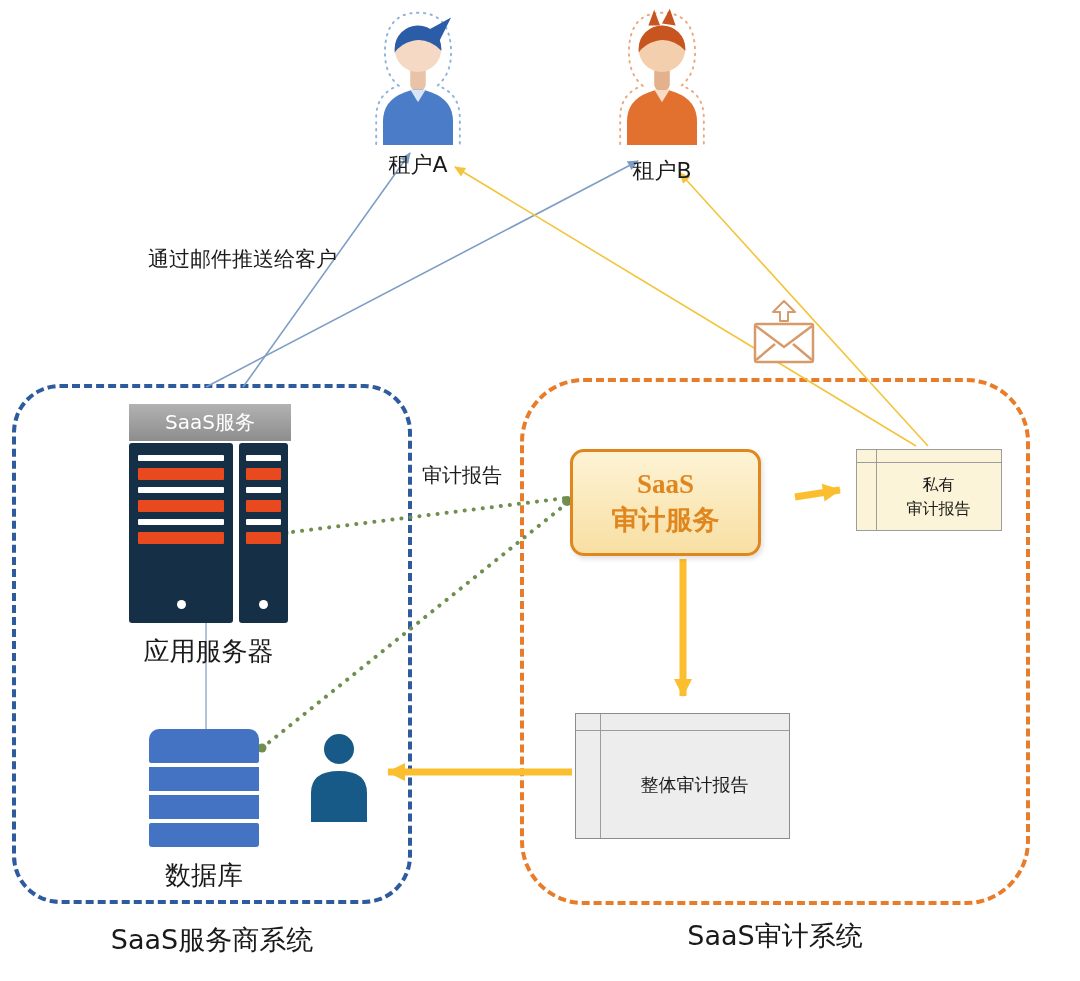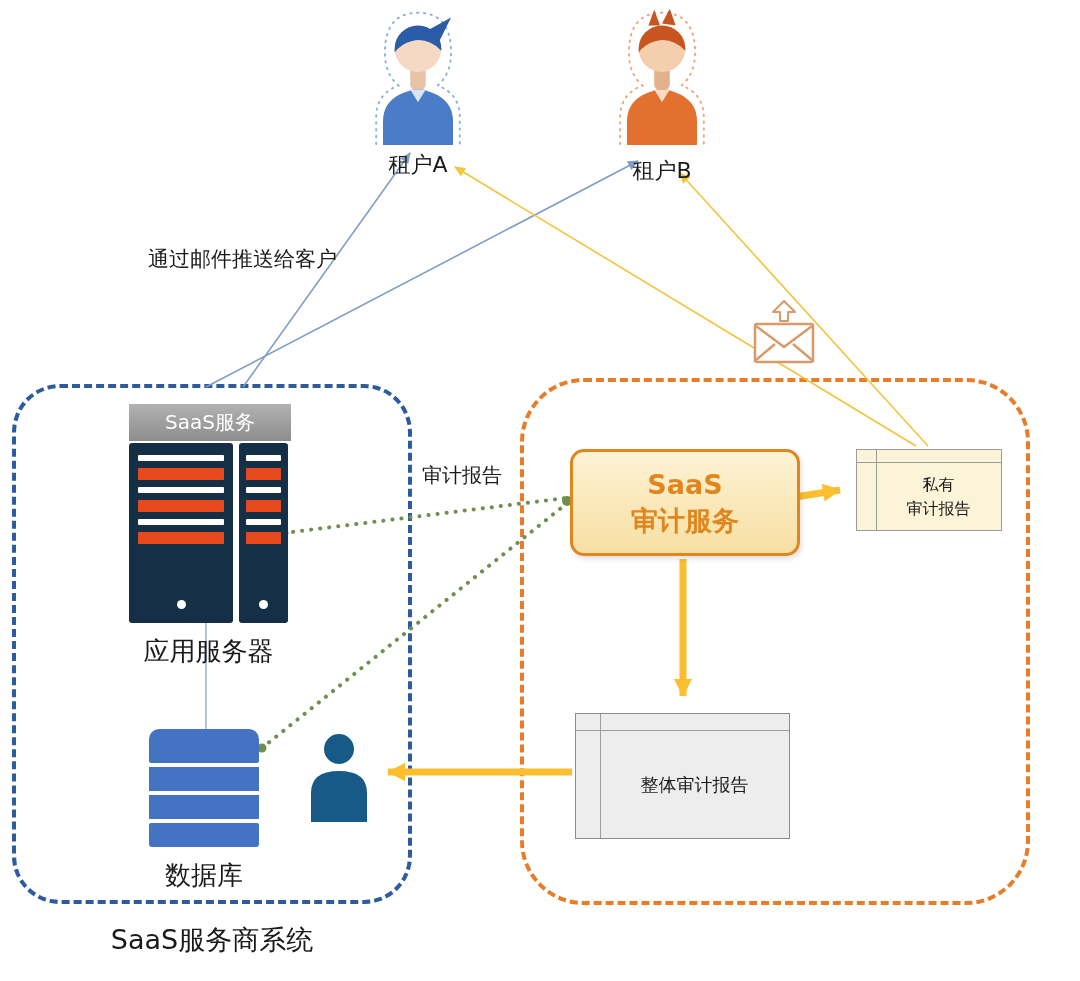--- a/index.html
+++ b/index.html
@@ -154,31 +154,32 @@
     <div class="db-slab" style="height:24px;margin-top:4px;"></div>
     <div class="db-slab" style="height:24px;margin-top:4px;border-radius:2px 2px 3px 3px;"></div>
   </div>
   <div class="abs node-label center lbl" style="left:149px;top:858px;width:110px;">数据库</div>
 
   <svg class="abs" style="left:308px;top:732px;z-index:3;" width="62" height="90" viewBox="0 0 62 90">
     <circle cx="31" cy="17" r="15" fill="#175A87"></circle>
     <path d="M3,90 V61 Q3,39 31,39 Q59,39 59,61 V90 Z" fill="#175A87"></path>
   </svg>
 
-  <div class="abs service-node preline" style="left:570px;top:449px;width:230px;height:107px;">SaaS
+  <div class="abs service-node preline" style="left:570px;top:449px;width:191px;height:107px;font-family:Liberation Serif, serif;">SaaS
 审计服务</div>
 
   <div class="abs doc" style="left:856px;top:449px;width:146px;height:82px;background:#FCF4D9;border:1px solid #9C9C9C;">
     <div class="doc-head" style="height:13px;border-bottom:1px solid #9C9C9C;"></div>
     <div class="doc-side" style="left:19px;"></div>
     <div class="doc-text preline lbl" style="top:13px;padding-left:19px;font-size:16px;">私有
 审计报告</div>
   </div>
 
   <div class="abs caption center lbl" style="left:12px;top:922px;width:400px;">SaaS服务商系统</div>
 
   <div class="abs doc" style="left:575px;top:713px;width:215px;height:126px;background:#EDEDED;border:1.5px solid #8C8C8C;">
     <div class="doc-head" style="height:17px;border-bottom:1px solid #9C9C9C;"></div>
     <div class="doc-side" style="left:24px;"></div>
     <div class="doc-text lbl" style="top:17px;padding-left:24px;font-size:18px;">整体审计报告</div>
   </div>
+  <div class="abs caption center lbl" style="left:520px;top:918px;width:510px;">SaaS审计系统</div>
 
 </div>
 
 </body></html>

